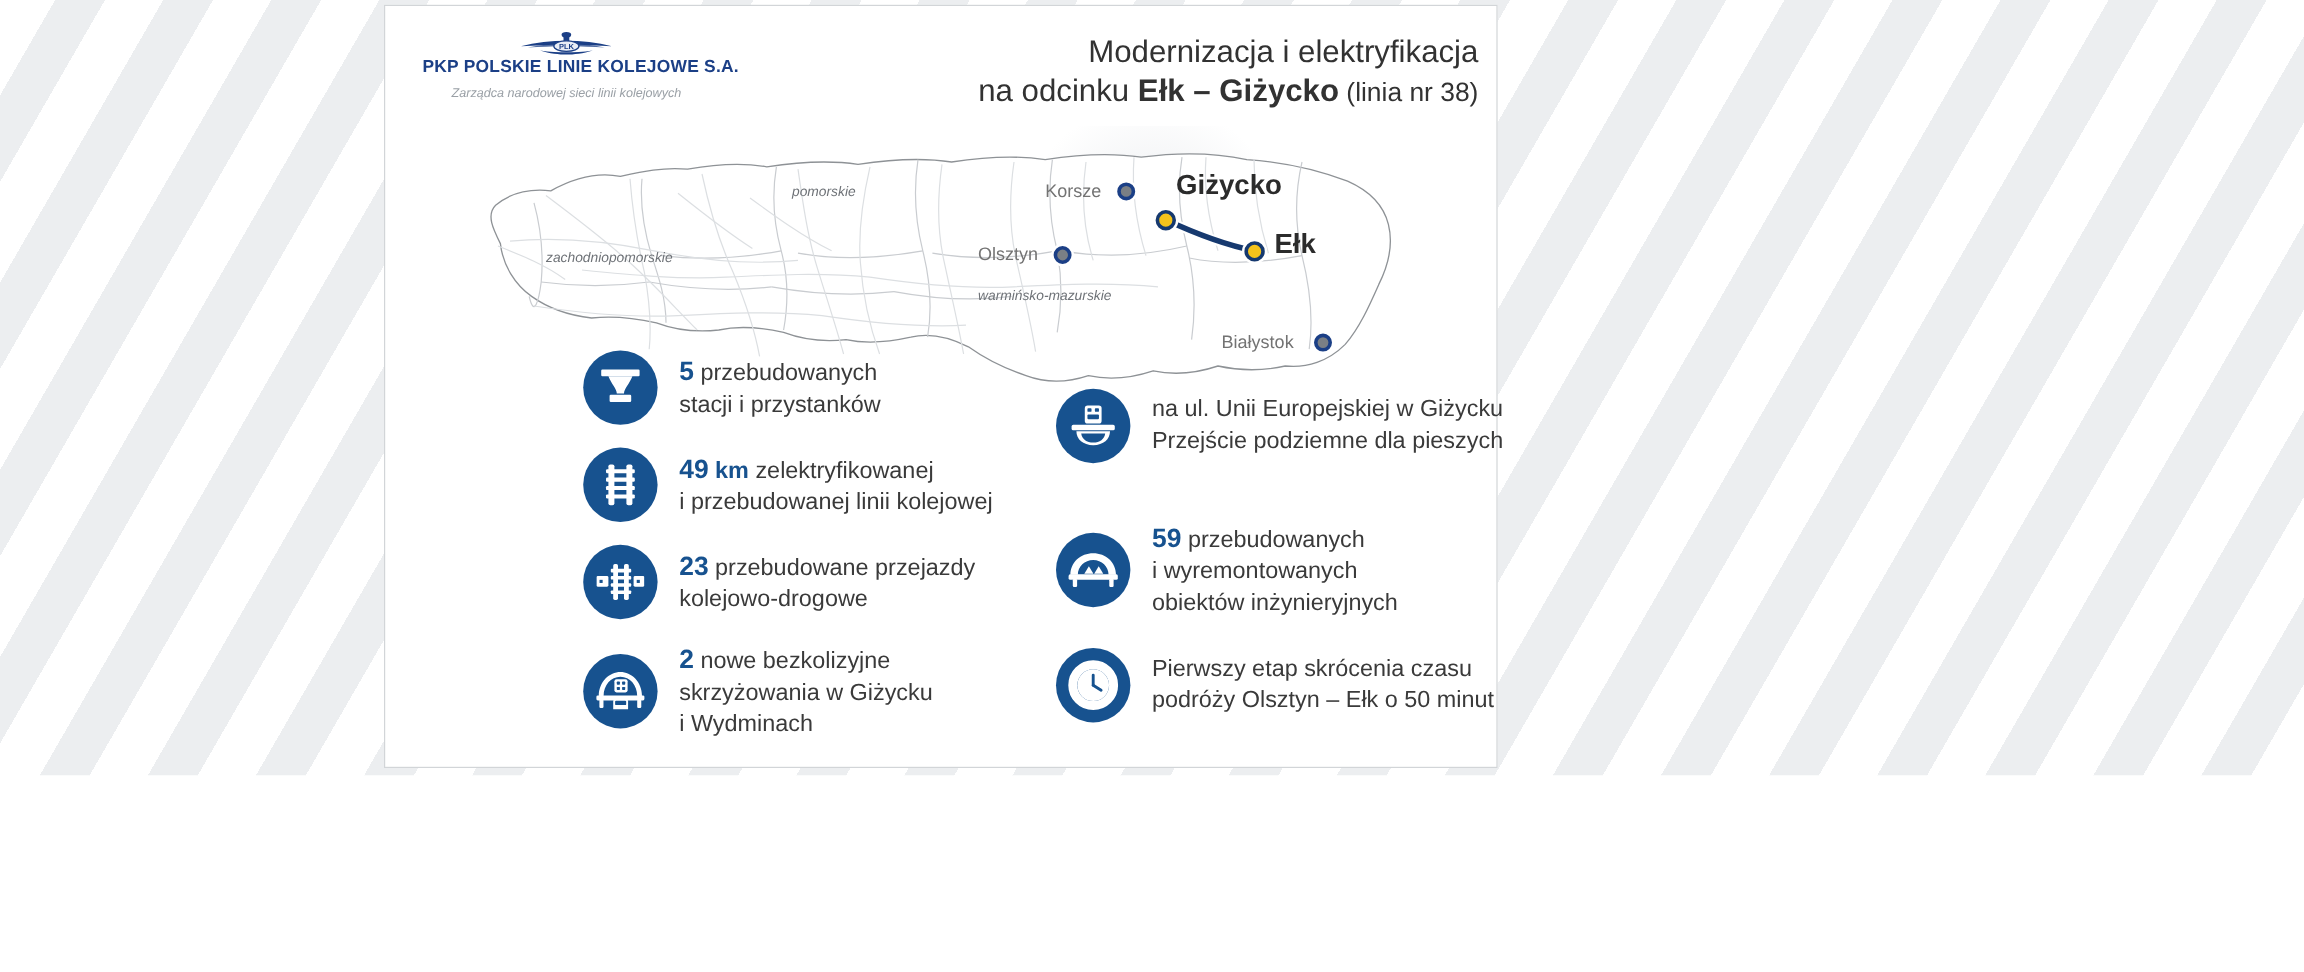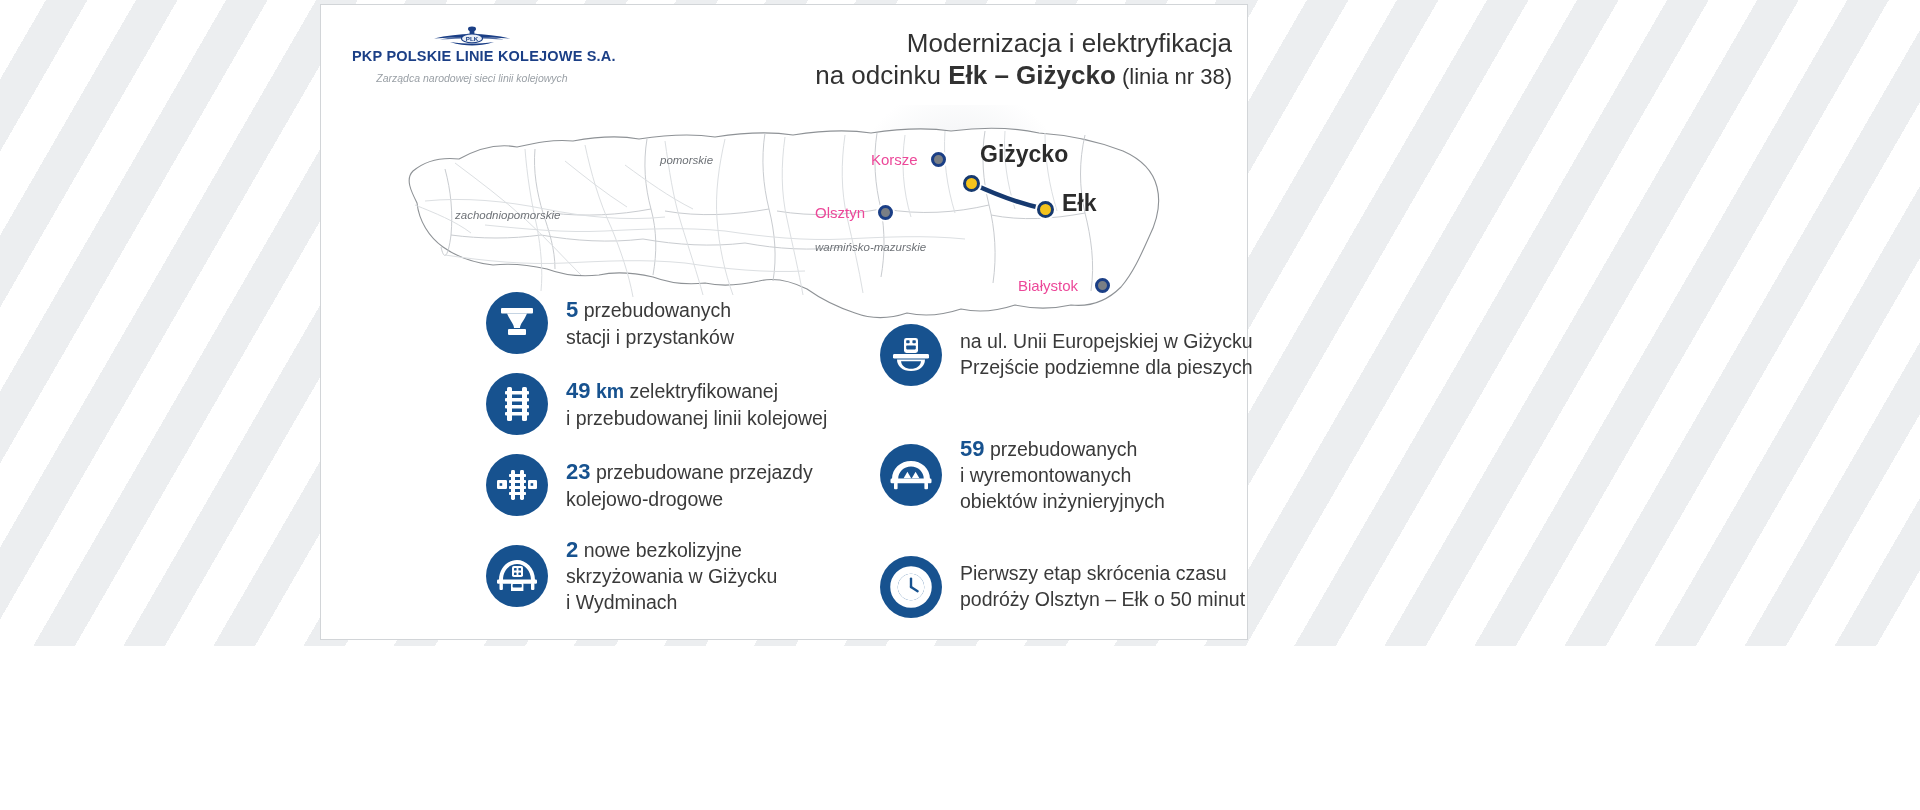--- a/index.html
+++ b/index.html
@@ -96,21 +96,21 @@
     position: absolute;
     left: 385px; top: 105px;
     width: 800px; height: 210px;
     z-index: 4;
   }
   #map-svg { display: block; }
 
   .map-city-label {
     position: absolute;
     z-index: 5;
-    color: #ec4899;
+    color: #737373;
     font-size: 15px;
     white-space: nowrap;
   }
   .map-city-label.highlight {
     color: #2b2b2b;
     font-size: 23px;
     font-weight: bold;
   }
   .map-region-label {
     position: absolute;
@@ -419,21 +419,21 @@
       </svg>
     </div>
     <div class="stat-text">
       <div><span class="num">59</span>
         <span>przebudowanych</span></div>
       <div><span>i wyremontowanych</span></div>
       <div><span>obiektów inżynieryjnych</span></div>
     </div>
   </div>
 
-  <div class="stat col-right" style="top:540px;margin-top:16px;">
+  <div class="stat col-right" style="top:540px;">
     <div class="stat-icon">
       <svg width="42" height="42" viewBox="0 0 42 42">
         <circle cx="21" cy="21" r="17" fill="none" stroke="#ffffff" stroke-width="7.5"></circle>
         <circle cx="21" cy="21" r="13.2" fill="#ffffff"></circle>
         <g stroke="#17528f" stroke-width="2.4" stroke-linecap="round">
           <line x1="21" y1="21" x2="21" y2="12.6"></line>
           <line x1="21" y1="21" x2="27.6" y2="25.2"></line>
         </g>
       </svg>
     </div>

